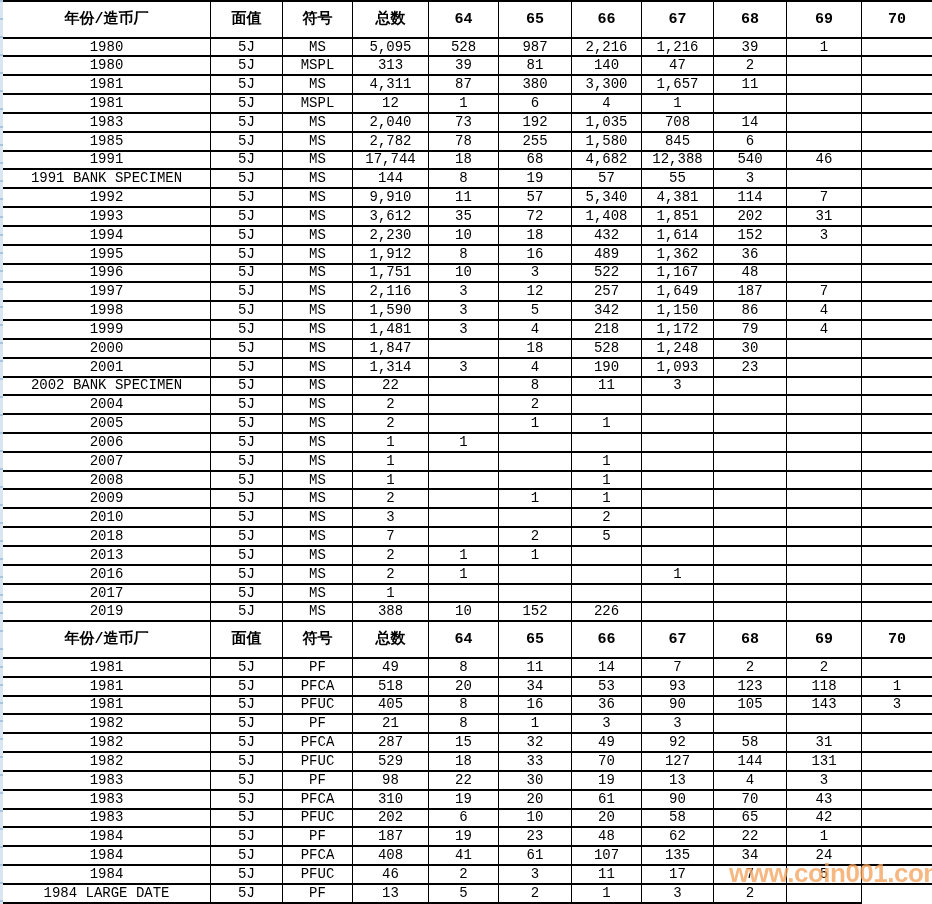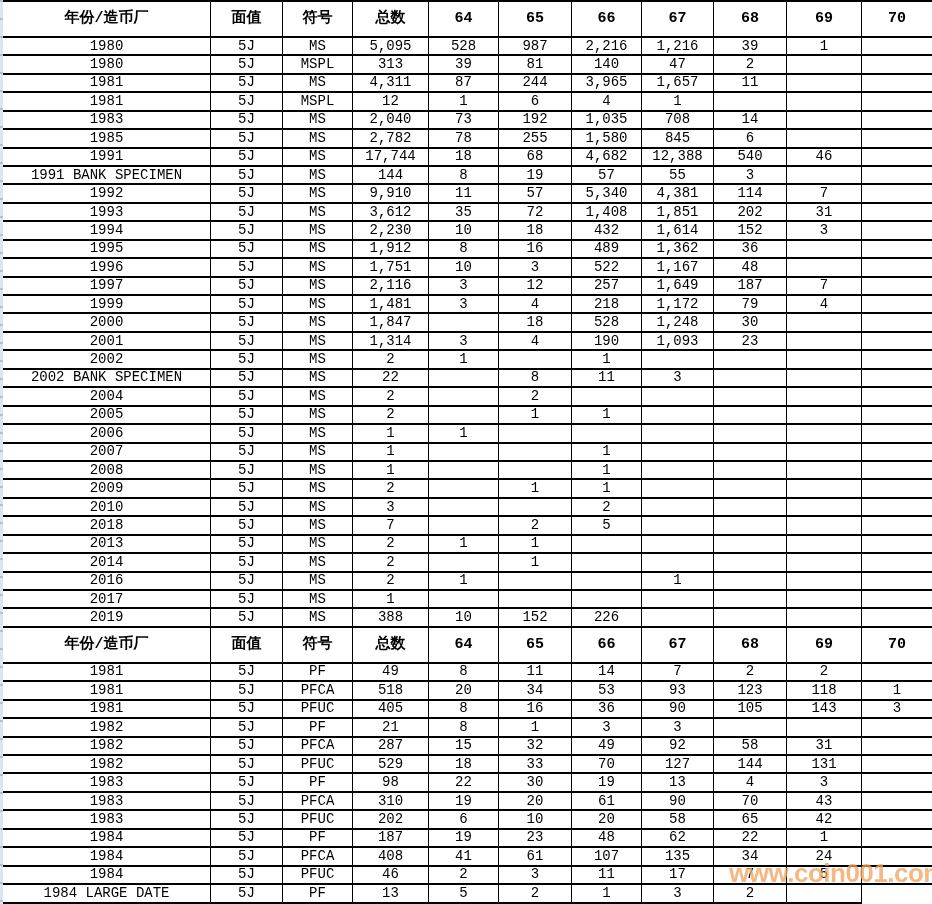--- a/index.html
+++ b/index.html
@@ -117,22 +117,22 @@
           <td>2</td>
           <td></td>
           <td></td>
         </tr>
         <tr>
           <td>1981</td>
           <td>5J</td>
           <td>MS</td>
           <td>4,311</td>
           <td>87</td>
-          <td>244</td>
-          <td>3,965</td>
+          <td>380</td>
+          <td>3,300</td>
           <td>1,657</td>
           <td>11</td>
           <td></td>
           <td></td>
         </tr>
         <tr>
           <td>1981</td>
           <td>5J</td>
           <td>MSPL</td>
           <td>12</td>
@@ -268,20 +268,33 @@
           <td>2,116</td>
           <td>3</td>
           <td>12</td>
           <td>257</td>
           <td>1,649</td>
           <td>187</td>
           <td>7</td>
           <td></td>
         </tr>
         <tr>
+          <td>1998</td>
+          <td>5J</td>
+          <td>MS</td>
+          <td>1,590</td>
+          <td>3</td>
+          <td>5</td>
+          <td>342</td>
+          <td>1,150</td>
+          <td>86</td>
+          <td>4</td>
+          <td></td>
+        </tr>
+        <tr>
           <td>1999</td>
           <td>5J</td>
           <td>MS</td>
           <td>1,481</td>
           <td>3</td>
           <td>4</td>
           <td>218</td>
           <td>1,172</td>
           <td>79</td>
           <td>4</td>
@@ -307,33 +320,20 @@
           <td>1,314</td>
           <td>3</td>
           <td>4</td>
           <td>190</td>
           <td>1,093</td>
           <td>23</td>
           <td></td>
           <td></td>
         </tr>
         <tr>
-          <td>2002</td>
-          <td>5J</td>
-          <td>MS</td>
-          <td>2</td>
-          <td>1</td>
-          <td></td>
-          <td>1</td>
-          <td></td>
-          <td></td>
-          <td></td>
-          <td></td>
-        </tr>
-        <tr>
           <td>2002 BANK SPECIMEN</td>
           <td>5J</td>
           <td>MS</td>
           <td>22</td>
           <td></td>
           <td>8</td>
           <td>11</td>
           <td>3</td>
           <td></td>
           <td></td>
@@ -442,33 +442,20 @@
           <td></td>
           <td></td>
           <td></td>
         </tr>
         <tr>
           <td>2013</td>
           <td>5J</td>
           <td>MS</td>
           <td>2</td>
           <td>1</td>
-          <td>1</td>
-          <td></td>
-          <td></td>
-          <td></td>
-          <td></td>
-          <td></td>
-        </tr>
-        <tr>
-          <td>2014</td>
-          <td>5J</td>
-          <td>MS</td>
-          <td>2</td>
-          <td></td>
           <td>1</td>
           <td></td>
           <td></td>
           <td></td>
           <td></td>
           <td></td>
         </tr>
         <tr>
           <td>2016</td>
           <td>5J</td>

